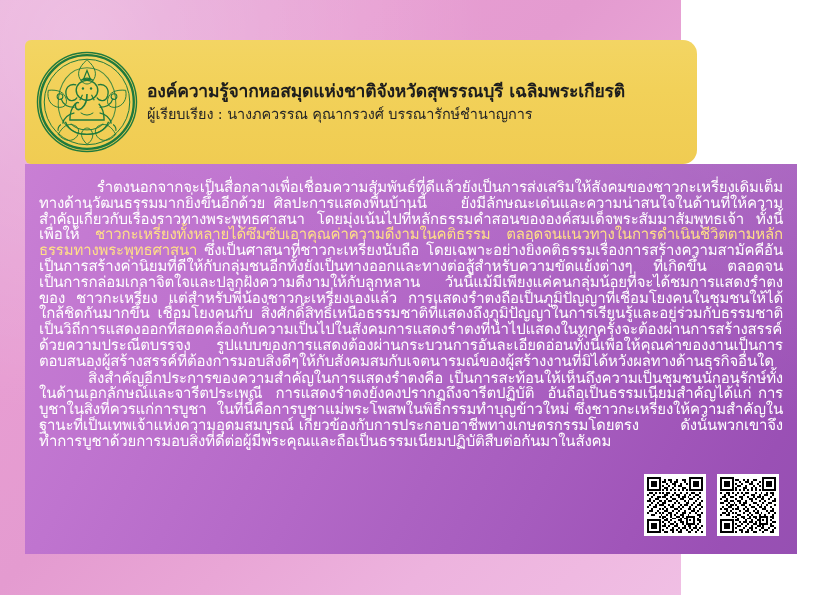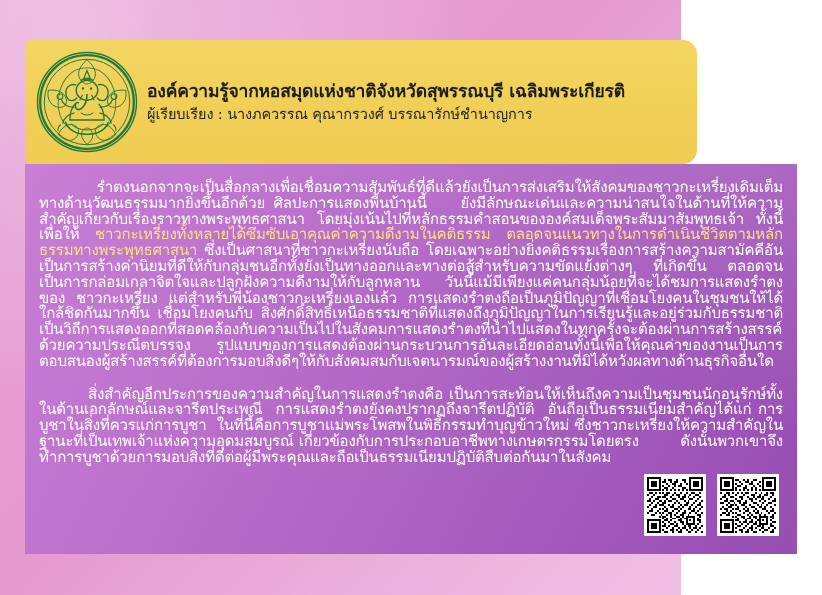--- a/index.html
+++ b/index.html
@@ -134,21 +134,21 @@
     text-align: justify;
     text-justify: inter-word;
     letter-spacing: -0.18px;
   }
 
   .para {
     margin: 0 0 0 0;
     text-indent: 0;
     white-space: pre-wrap;
   }
-  .para + .para { margin-top: 17px; }
+  .para + .para { margin-top: 1px; }
 
   .highlight {
     color: #ffdf87;
   }
 
   
   #qr-zone {
     position: absolute;
     right: 18px;
     bottom: 18px;

